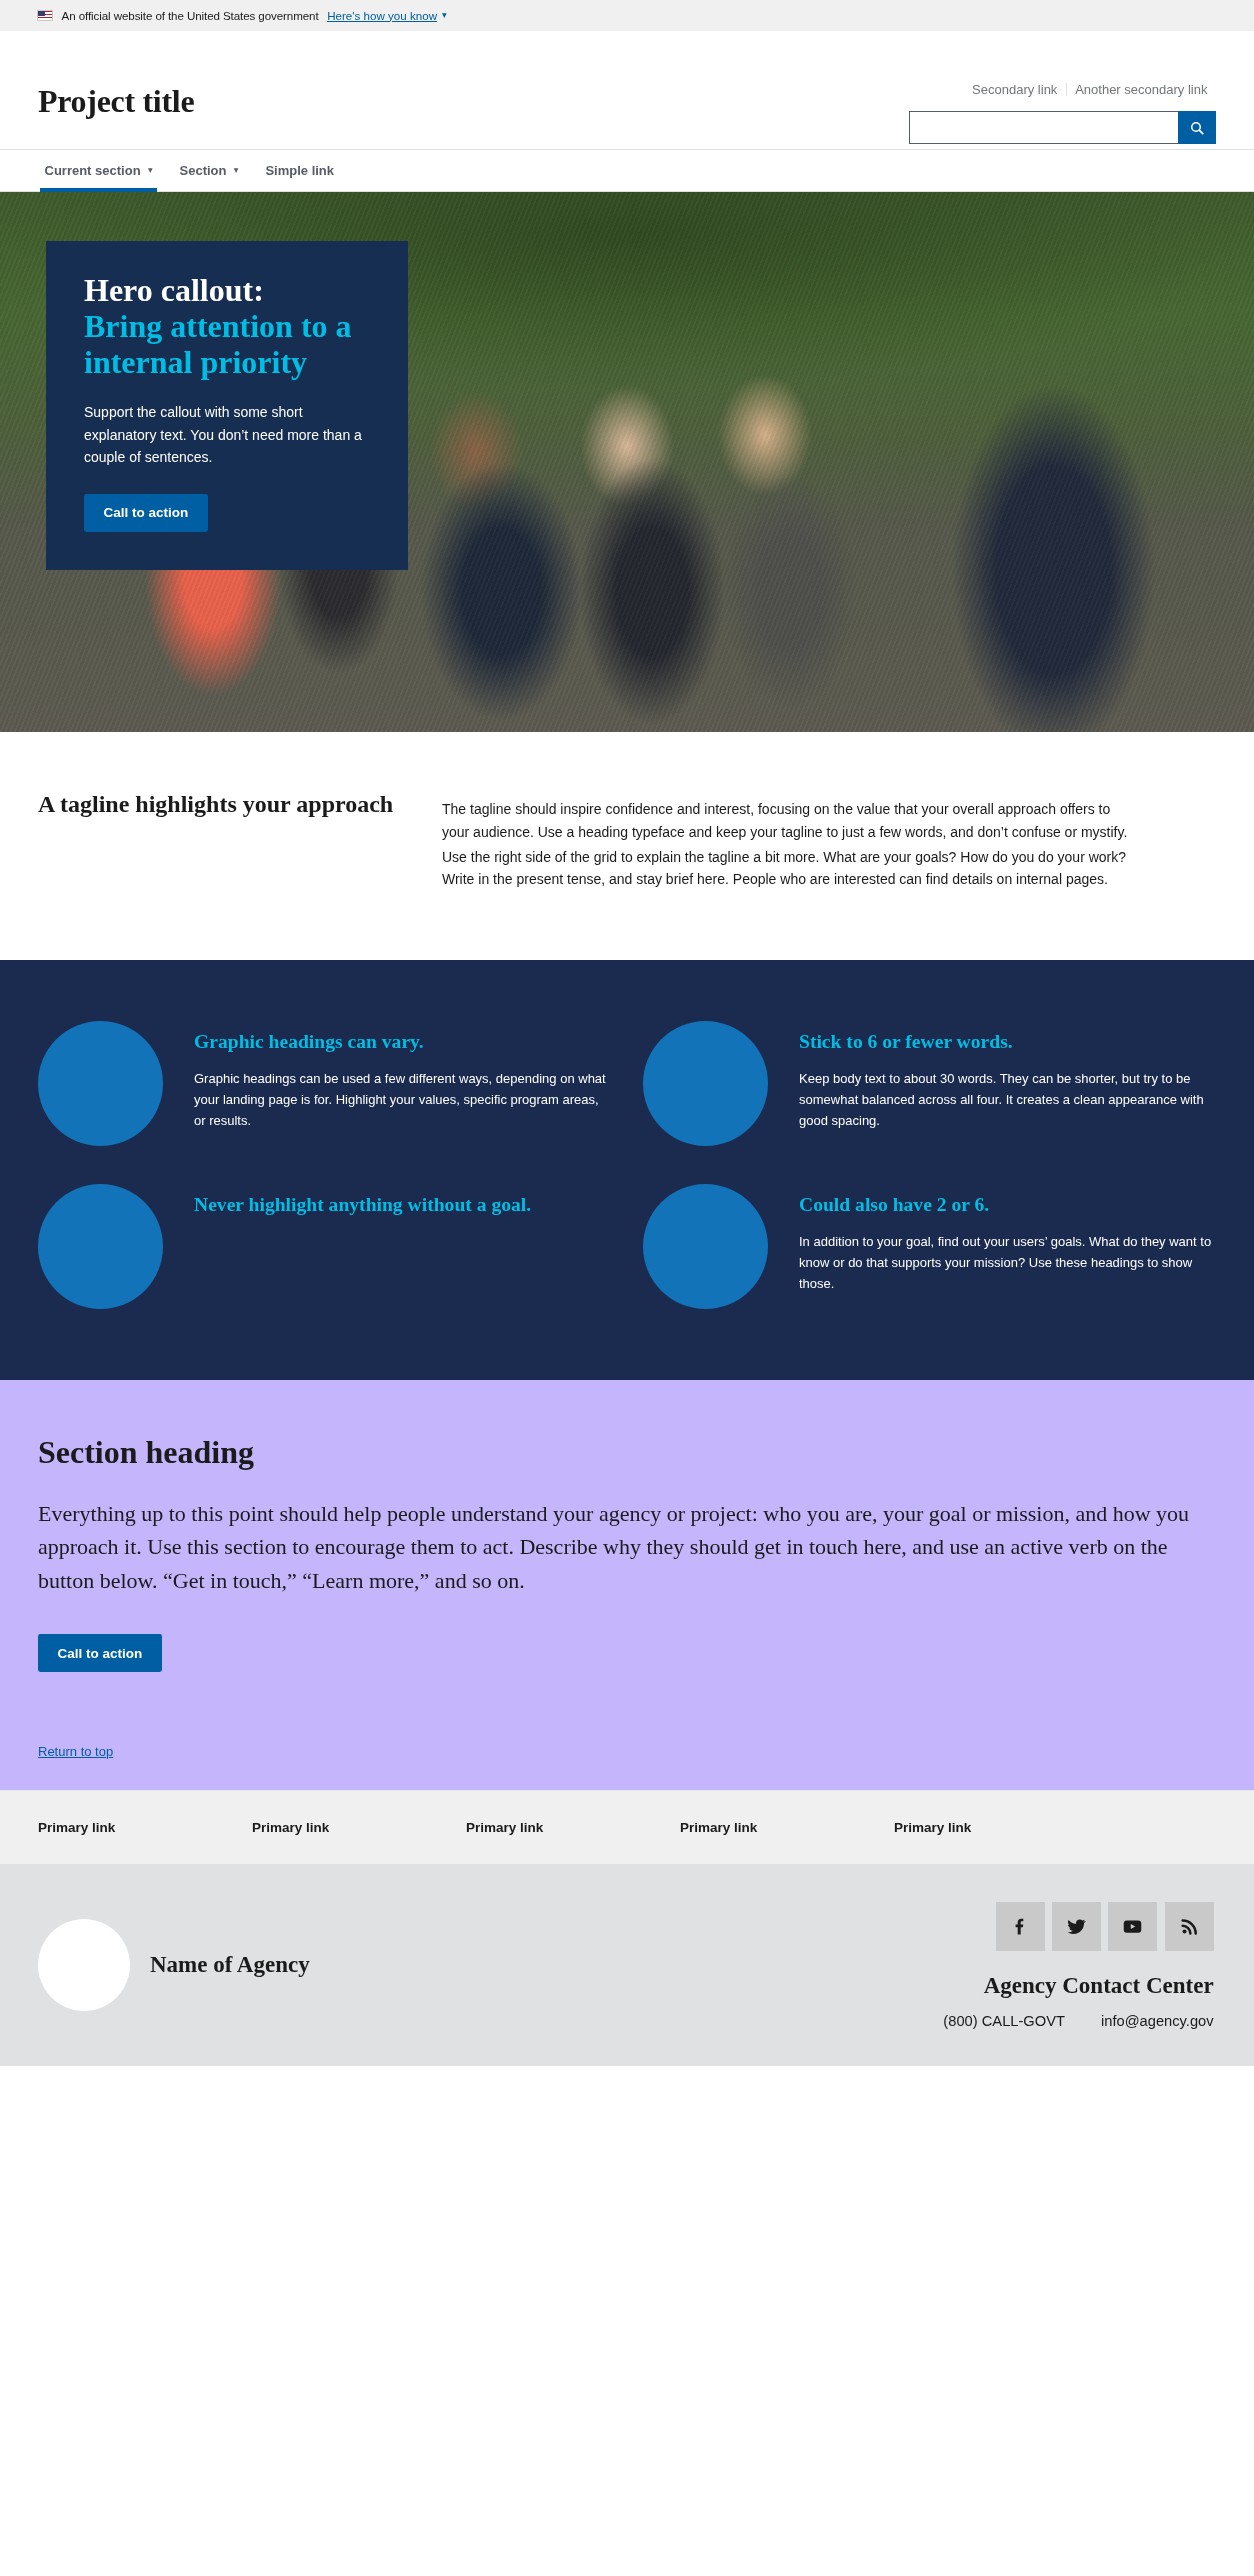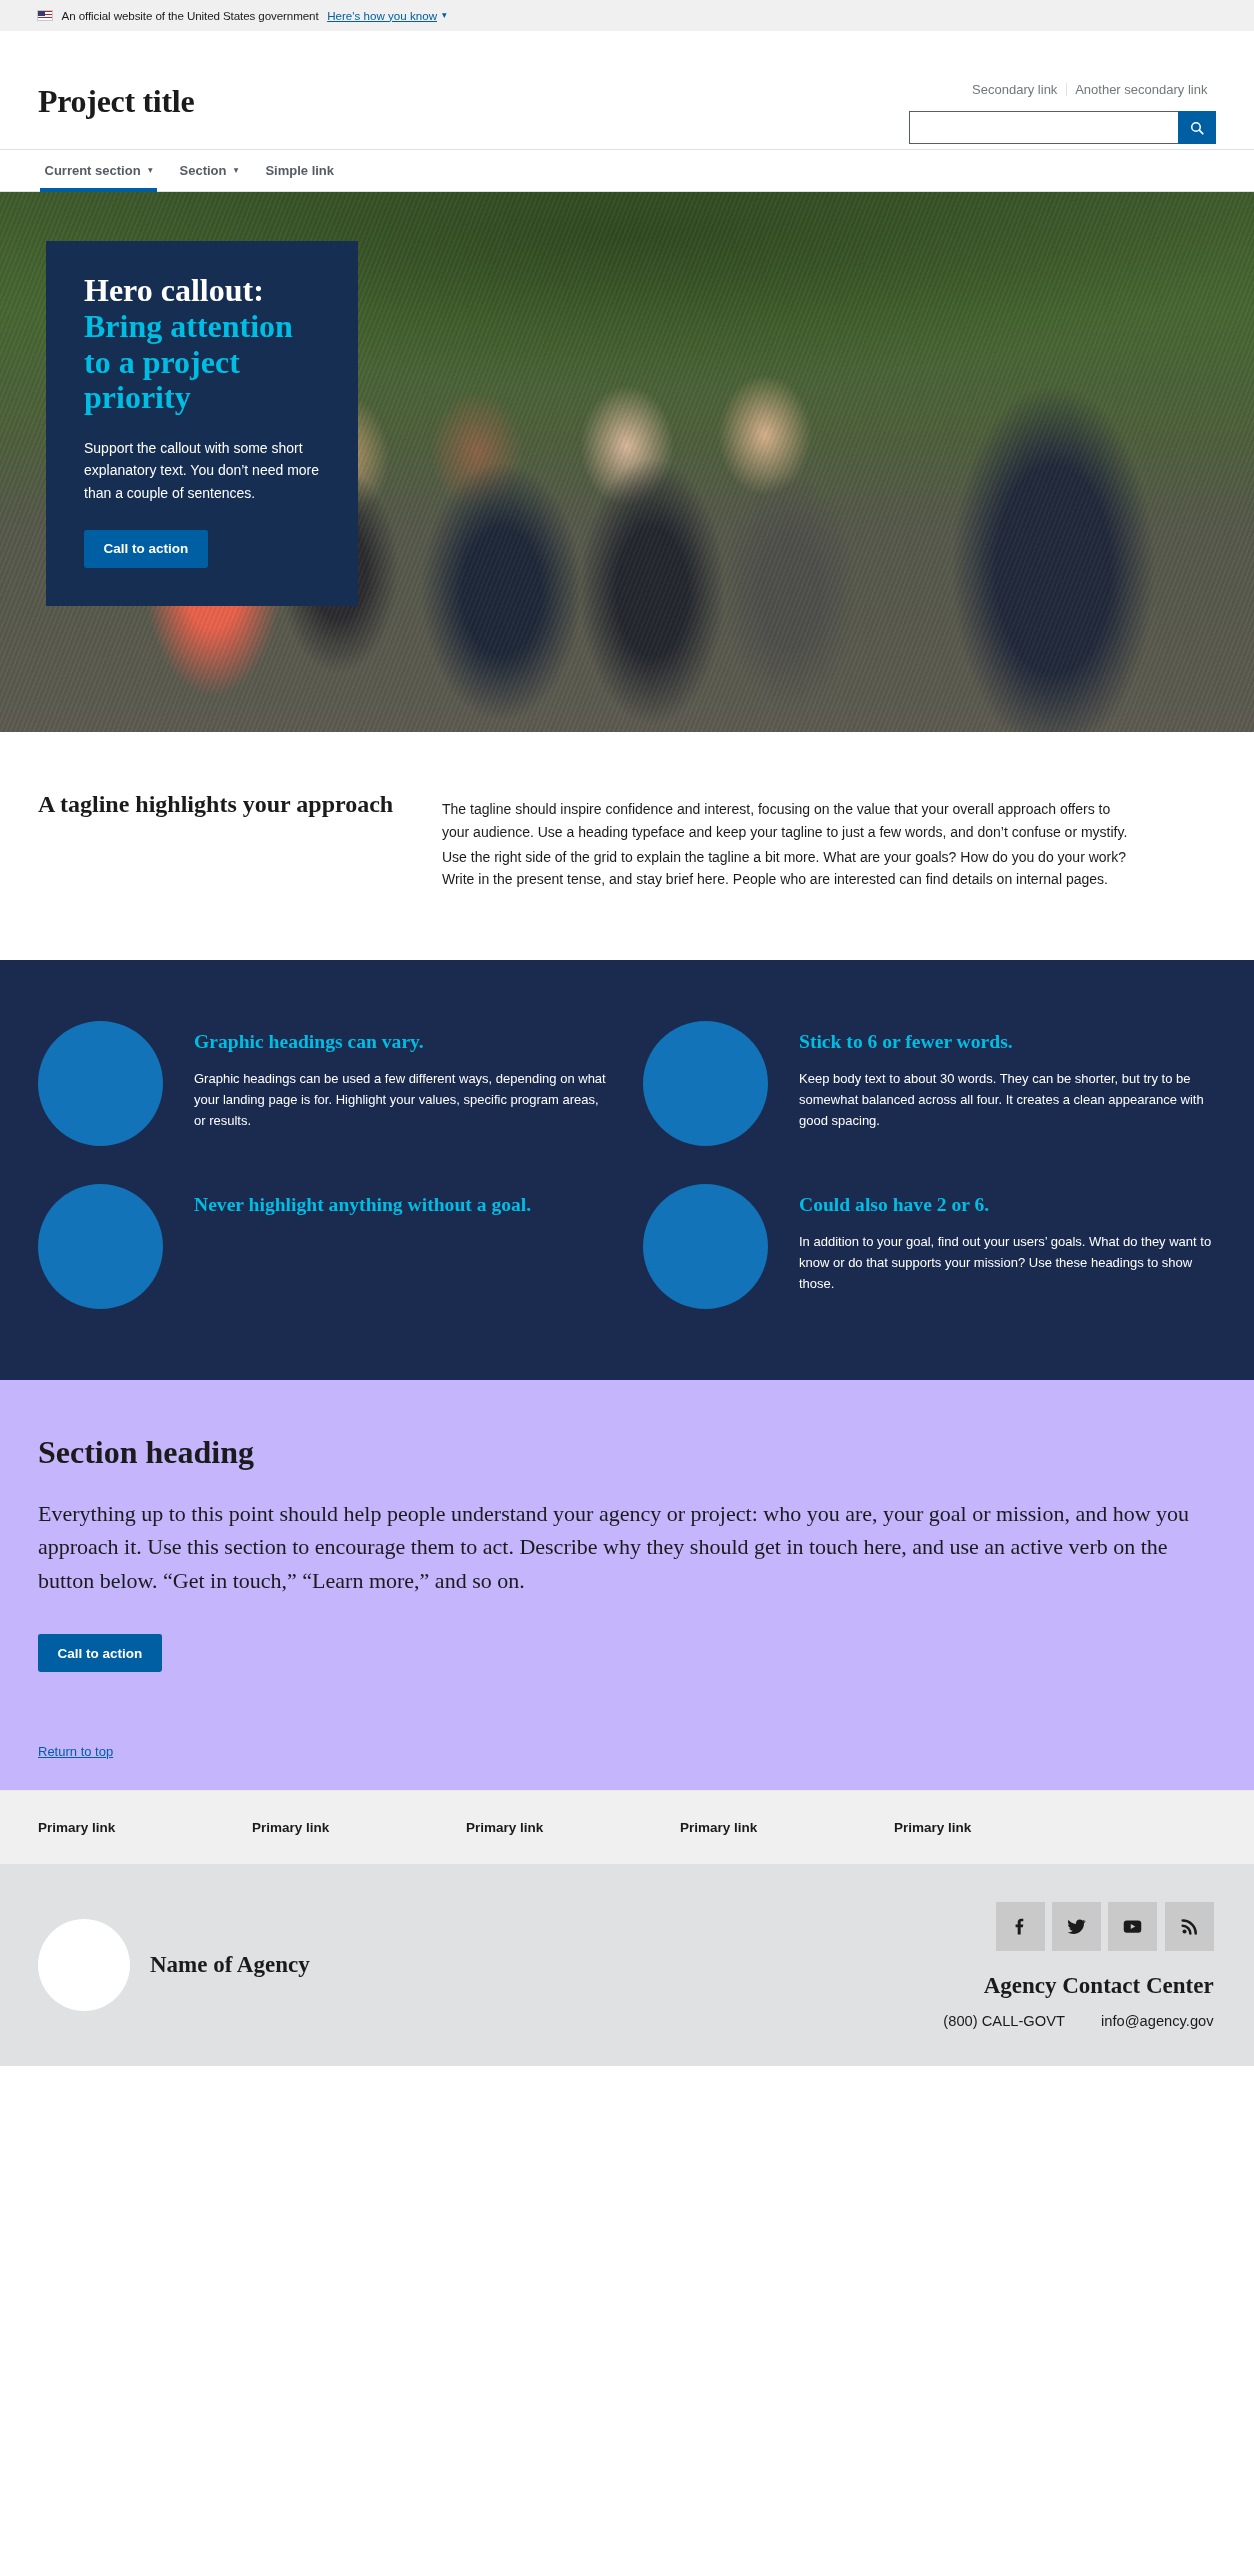--- a/index.html
+++ b/index.html
@@ -193,21 +193,21 @@
     content: "";
     position: absolute; inset: 0;
     background:
       repeating-linear-gradient(112deg, rgba(255,255,255,0.035) 0 1.8px, rgba(0,0,0,0.035) 1.8px 4.3px),
       radial-gradient(ellipse 70% 40% at 50% 8%, rgba(40,62,24,0.65), rgba(40,62,24,0) 70%);
   }
   .hero-callout {
     position: absolute;
     left: 46px;
     top: 49px;
-    width: 312px;
+    width: 362px;
     background: #162e51;
     padding: 32px 38px 38px 38px;
   }
   .hero-eyebrow {
     font-family: "Liberation Serif", serif;
     font-weight: bold;
     font-size: 32px;
     color: #ffffff;
     line-height: 1.12;
   }
@@ -448,21 +448,21 @@
   </div>
   <div class="nav-item">
     <span>Simple link</span>
   </div>
 </nav>
 
 <section class="hero">
   <div class="hero-photo"></div>
   <div class="hero-callout">
     <div class="hero-eyebrow">Hero callout:</div>
-    <div class="hero-heading">Bring attention to a project priority</div>
+    <div class="hero-heading">Bring attention to a internal priority</div>
     <div class="hero-body">Support the callout with some short explanatory text. You don’t need more than a couple of sentences.</div>
     <button class="btn-primary">Call to action</button>
   </div>
 </section>
 
 <section class="tagline-section">
   <h2 class="tagline-heading">A tagline highlights your approach</h2>
   <div class="tagline-body">
     <p>The tagline should inspire confidence and interest, focusing on the value that your overall approach offers to your audience. Use a heading typeface and keep your tagline to just a few words, and don’t confuse or mystify.</p>
     <p>Use the right side of the grid to explain the tagline a bit more. What are your goals? How do you do your work? Write in the present tense, and stay brief here. People who are interested can find details on internal pages.</p>

